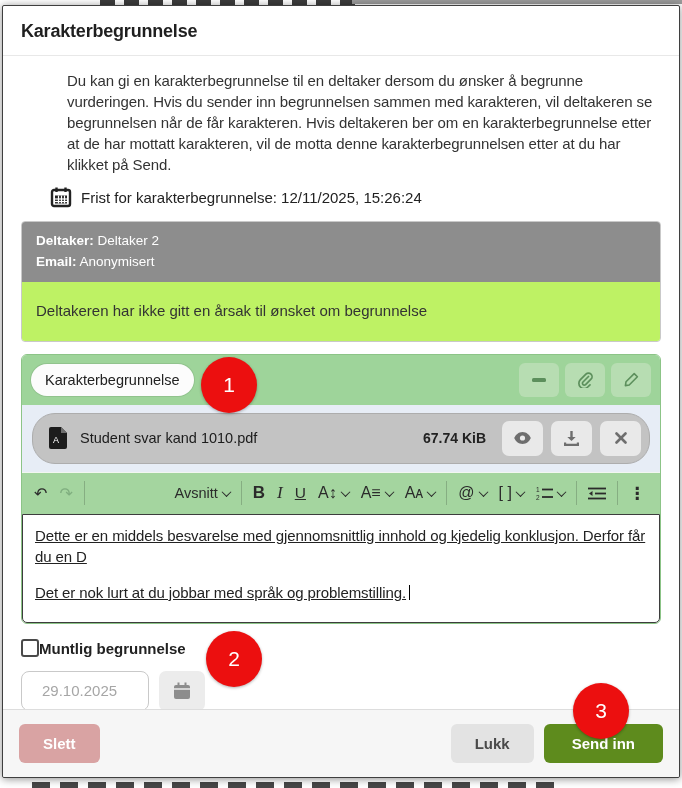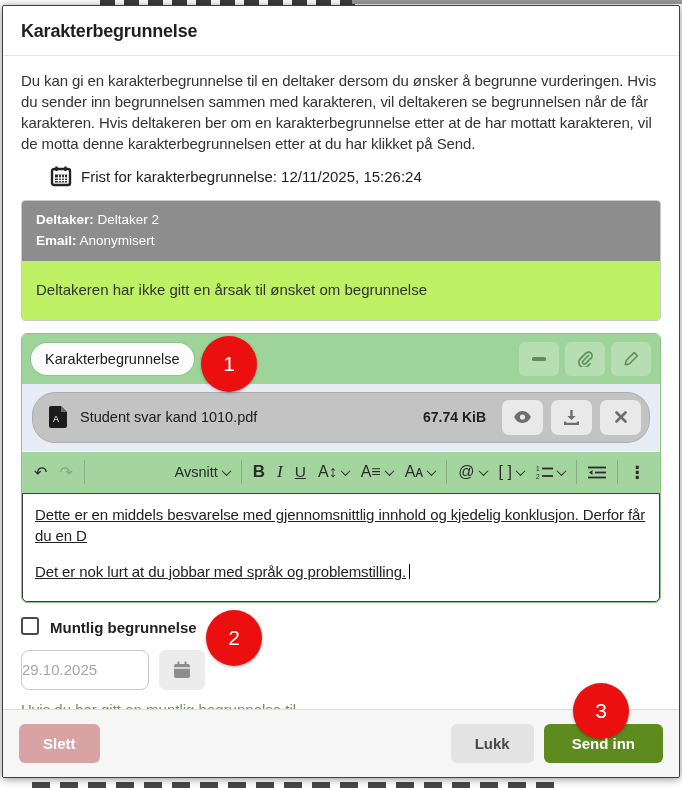--- a/index.html
+++ b/index.html
@@ -15,21 +15,21 @@
 
   .modal { position:absolute; top:5px; left:2px; right:2px; bottom:10px; background:#fff;
     border:1px solid #3f3f3f; border-radius:2px; box-shadow:0 1px 8px rgba(0,0,0,.45);
     display:flex; flex-direction:column; }
 
   .modal-header { padding:15px 18px 13px; border-bottom:1px solid #e8e8e8; }
   .modal-title { font-size:18px; font-weight:bold; color:#1f1f1f; letter-spacing:-.2px; }
 
   .modal-body { flex:1; padding:14px 18px 10px; overflow:hidden; color:#333; font-size:15px; line-height:1.4; }
 
-  .intro { letter-spacing:-.1px; }
+  .intro { letter-spacing:-.1px;margin-left:46px; }
 
   .deadline-row { display:flex; align-items:center; gap:9px; margin-top:11px; color:#222;padding-left:29px; }
   .deadline-row svg { flex:0 0 auto; }
 
   
   .card { margin-top:13px; border:1px solid #c9c9c9; border-radius:4px; overflow:hidden; }
   .card-head { background:#8d8d8d; color:#fff; padding:9px 14px; display:flex; justify-content:space-between; font-size:13.5px; line-height:1.55; }
   .card-head b { font-weight:bold; }
   .card-head-right { font-weight:bold; align-self:flex-start; margin-top:8px; }
   .card-body { background:#bef264; padding:18px 14px 20px; font-size:15px; color:#333; }
@@ -61,26 +61,26 @@
   .tb-italic { font-style:italic; font-family:"Liberation Serif",serif; font-size:17px; }
   .tb-under { text-decoration:underline; font-size:15.5px; }
   .tb-kebab { font-size:17px; font-weight:bold; }
 
   .ed-content { background:#fff; border:1px solid #3d3d3d; border-radius:0 0 5px 5px; padding:10px 12px 4px; font-size:15px; color:#222;text-decoration:underline; }
   .ed-content p { margin:0 0 15px; letter-spacing:-.1px; }
   .caret { display:inline-block; width:1px; height:15px; background:#000; margin-left:3px; vertical-align:-2px; }
 
   
   .muntlig { margin-top:14px; position:relative; }
-  .chk-row { display:flex; gap:11px; }
+  .chk-row { display:flex; align-items:center; }
   .chk-box { width:18px; height:18px; border:2px solid #4a4a4a; border-radius:3px; background:#fff; cursor:pointer; }
   .chk-label { font-weight:bold; font-size:15px; color:#222; }
   .badge-2 { left:185px; top:-7px; }
   .date-row { margin-top:12px; display:flex; align-items:center; gap:10px; }
-  .date-input { width:128px; height:40px; border:1px solid #c9c9c9; border-radius:8px; font-size:15px; color:#999; font-family:inherit; outline:none; background:#fff; }
+  .date-input { width:128px; height:40px; border:1px solid #c9c9c9; border-radius:8px; padding-left:20px; font-size:15px; color:#999; font-family:inherit; outline:none; background:#fff; }
   .date-input::placeholder { color:#a6a6a6; }
   .cal-btn { width:46px; height:40px; background:#ececec; border:none; border-radius:7px; display:flex; align-items:center; justify-content:center; color:#8d8d8d; cursor:pointer; }
   .help-text { margin-top:9px; max-width:352px; color:#7b8a6e; font-size:15px; line-height:1.45; }
 
   
   .modal-footer { border-top:1px solid #dddddd; background:#f6f6f6; padding:14px 16px; display:flex; align-items:center; position:relative; border-radius:0 0 2px 2px; }
   .btn { border:none; border-radius:6px; padding:11px 24px; font-size:15px; font-weight:bold; cursor:pointer; font-family:inherit; }
   .btn-slett { background:#d9a3a3; color:#fff; }
   .footer-right { margin-left:auto; display:flex; gap:10px; }
   .btn-lukk { background:#e3e3e3; color:#4a4a4a; }

